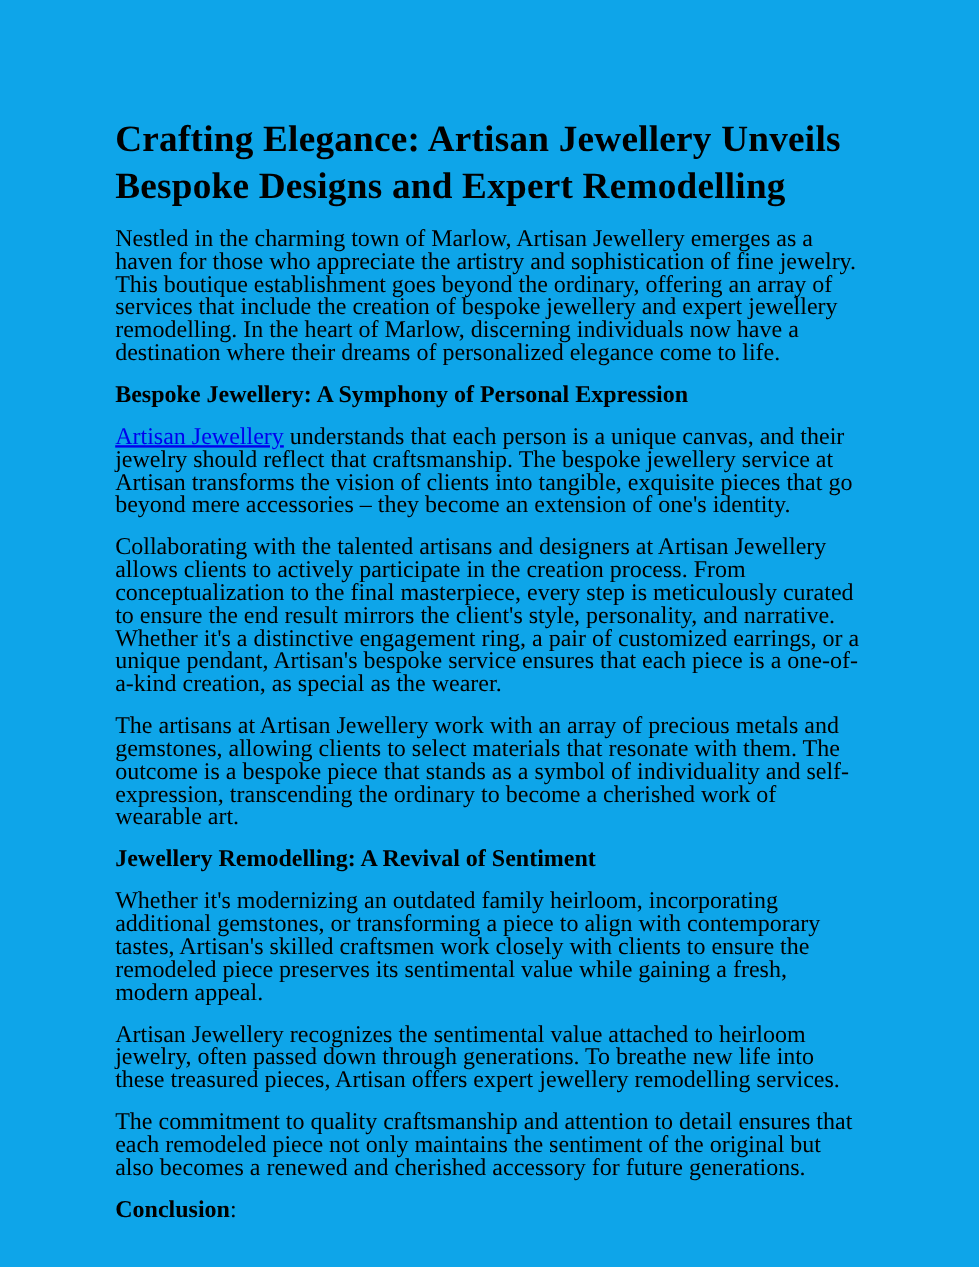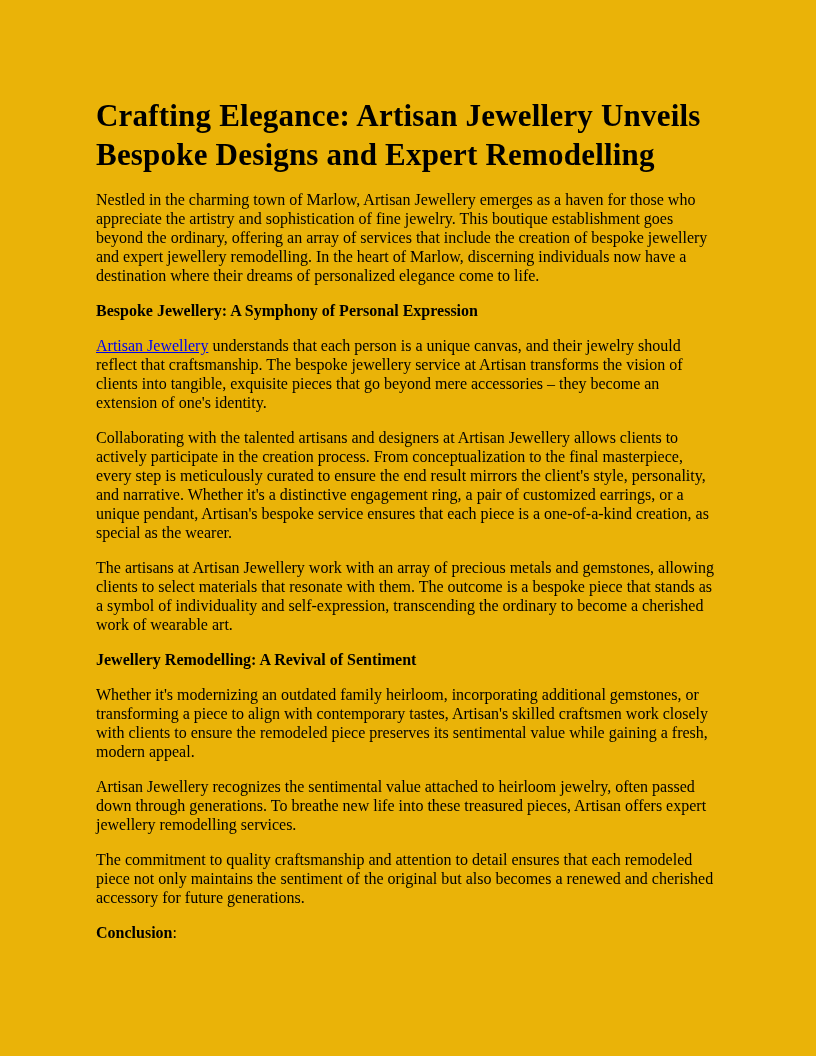--- a/index.html
+++ b/index.html
@@ -4,35 +4,35 @@
 <style>
   html, body {
     margin: 0;
     padding: 0;
     background: #ffffff;
   }
   .page {
     width: 816px;
     height: 1056px;
     box-sizing: border-box;
-    background: #eab308;
+    background: #0ea5e9;
     padding: 96px 96px 0 96px;
     font-family: "Liberation Serif", "DejaVu Serif", serif;
     color: #000000;
     overflow: hidden;
   }
   h1.doc-title {
     font-size: 31px;
     line-height: 39px;
     font-weight: bold;
     margin: 0 0 14px 0;
     letter-spacing: 0.2px;
   }
   .page p, .page h2 {
-    font-size: 16px;
+    font-size: 20px;
     line-height: 19px;
     margin: 16px 0;
   }
   .page h2 {
     font-weight: bold;
   }
   a.doc-link {
     color: #0000EE;
     text-decoration: underline;
     cursor: pointer;

